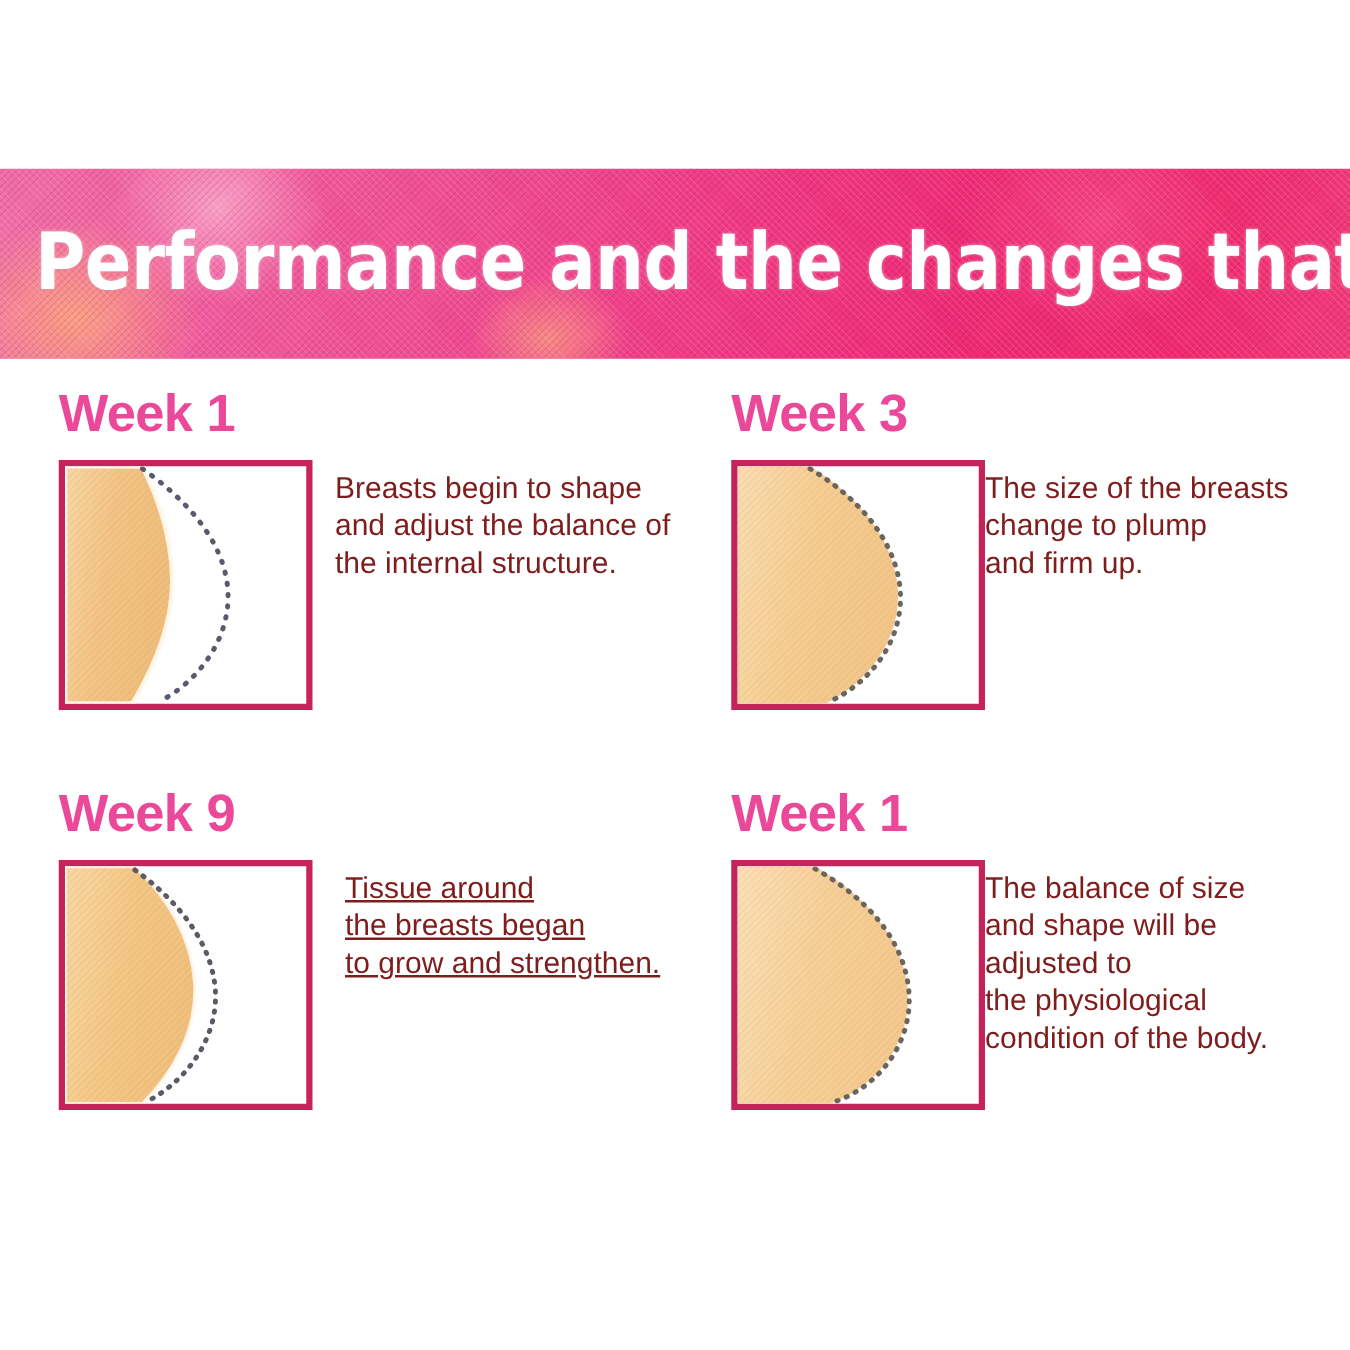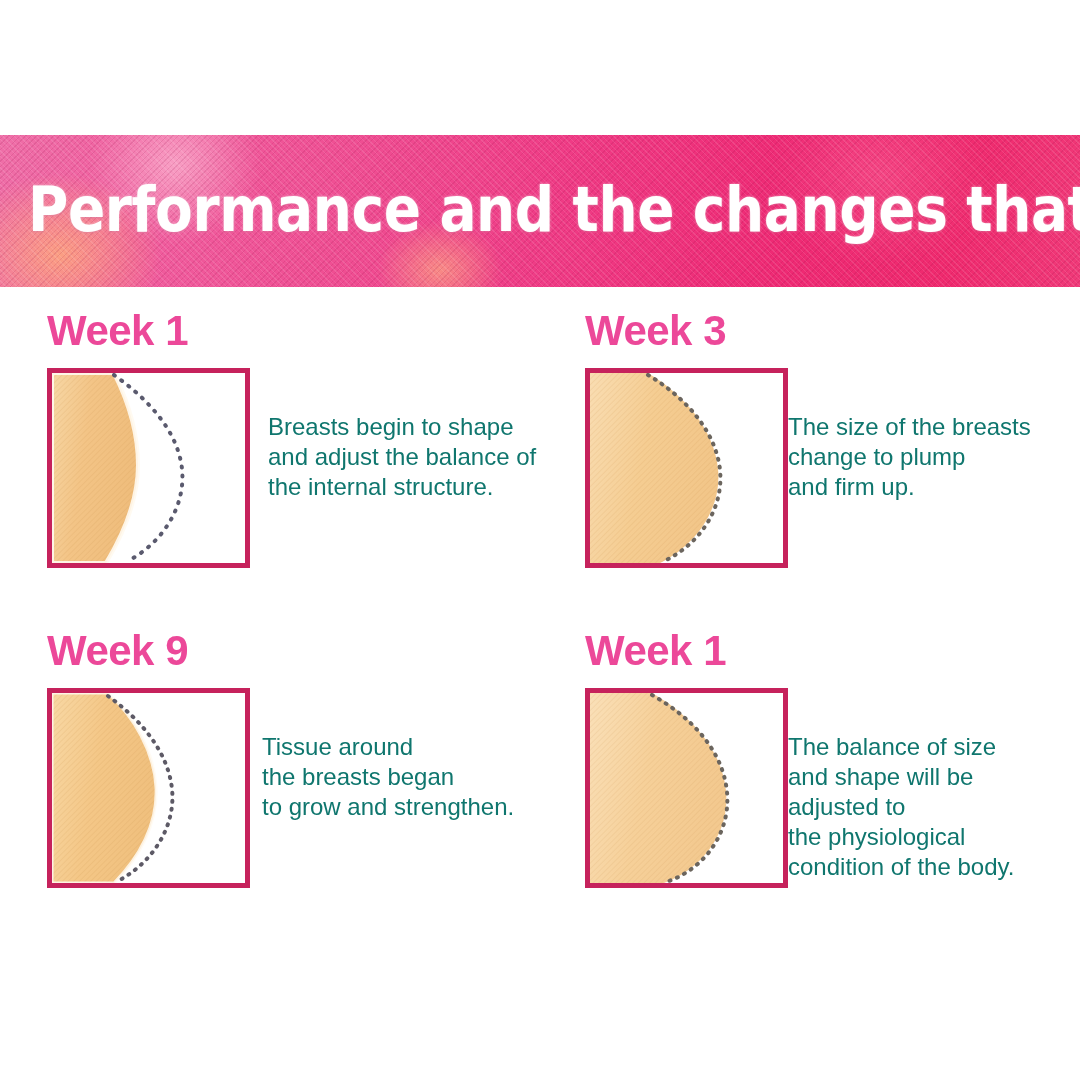--- a/index.html
+++ b/index.html
@@ -95,36 +95,35 @@
     overflow: hidden;
   }
   .figure-box svg {
     display: block;
     width: 100%;
     height: 100%;
   }
   .panel-text {
     position: absolute;
     top: 66px;
-    color: #0f766e;
+    color: #7f1d1d;
     font-size: 24px;
     line-height: 30px;
     white-space: pre-line;
-    margin-top: 36px;
   }
 
   
   #panel-week-1 { left: 47px;  top: 310px; }
   #panel-week-3 { left: 585px; top: 310px; }
   #panel-week-2 { left: 47px;  top: 630px; }
   #panel-week-4 { left: 585px; top: 630px; }
 
   #panel-week-1 .panel-text { left: 221px; width: 300px; }
   #panel-week-3 .panel-text { left: 203px; width: 300px; }
-  #panel-week-2 .panel-text { left: 215px; width: 330px; }
+  #panel-week-2 .panel-text { left: 229px; width: 330px; text-decoration: underline; }
   #panel-week-4 .panel-text { left: 203px; width: 300px; }
 </style>
 </head>
 <body>
 
 <div class="banner">
   <div class="banner-texture"></div>
   <div class="banner-title">
     <span>Performance and the changes that occur</span>
   </div>

